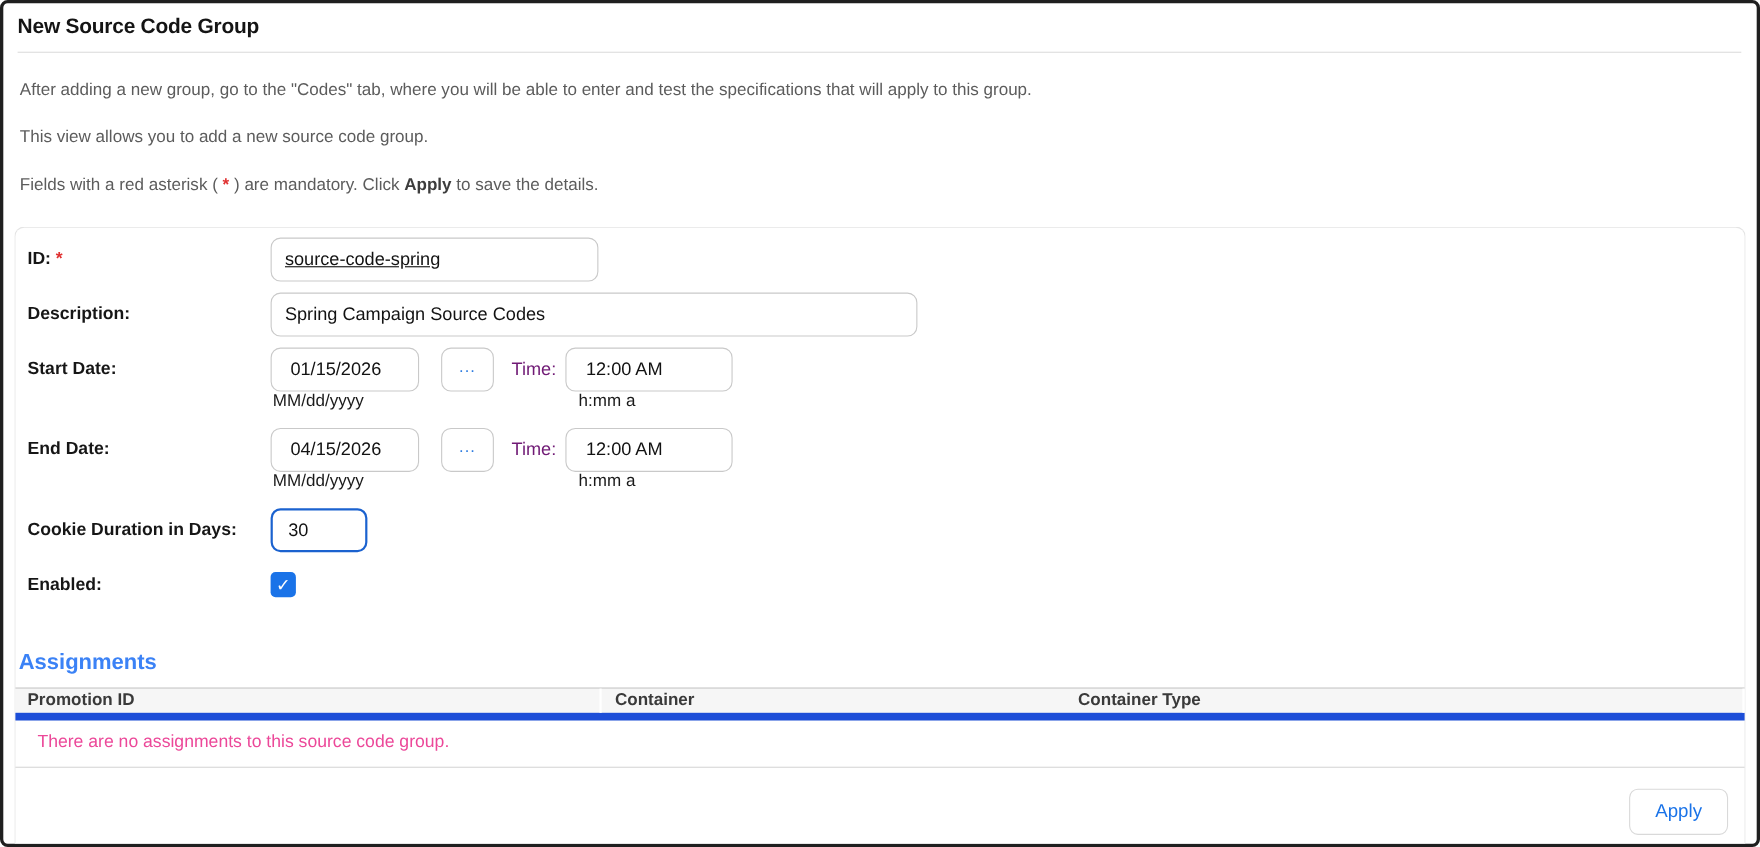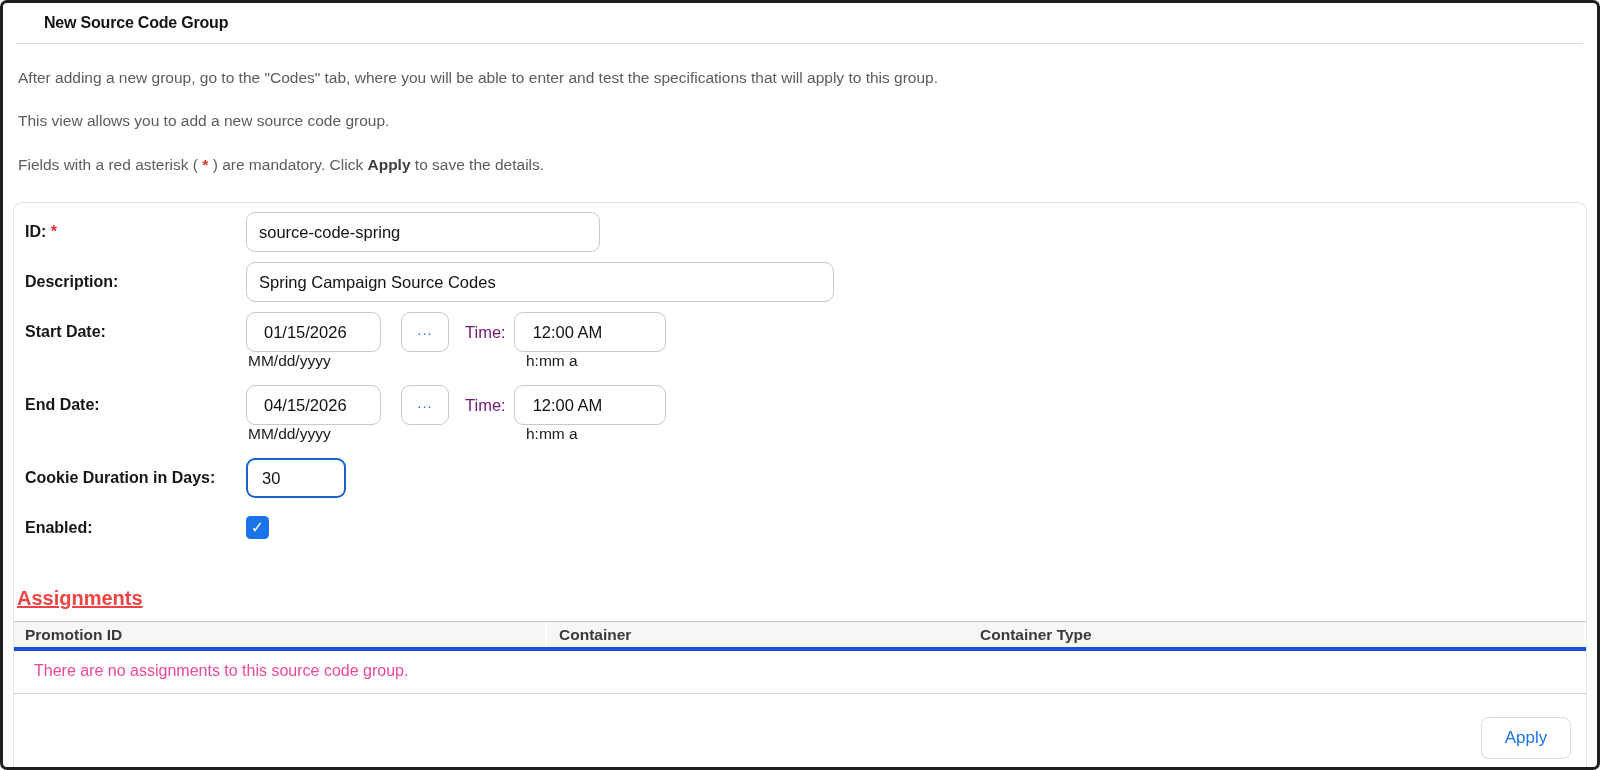--- a/index.html
+++ b/index.html
@@ -13,21 +13,21 @@
     position: absolute; inset: 0;
     border: 3px solid #1f1f1f;
     border-radius: 7px;
     background: #ffffff;
     display: flex; flex-direction: column;
     overflow: hidden;
   }
 
   
   .header { padding: 11px 14px 0 13px; }
-  .page-title { font-size: 16px; font-weight: bold; color: #141414; letter-spacing: -0.2px; margin-left: 28px; }
+  .page-title { font-size: 19px; font-weight: bold; color: #141414; letter-spacing: -0.2px; }
   .title-divider { height: 1px; background: #dcdcdc; margin-top: 11px; }
 
   
   .intro { padding: 0 16px 0 15px; color: #5c5c5c; font-size: 15.5px; }
   .intro p { margin-top: 24px; line-height: 1.25; }
   .req-star { color: #e03131; font-weight: bold; }
   .intro-bold { color: #3d3d3d; font-weight: bold; }
 
   
   .panel {
@@ -42,54 +42,54 @@
 
   
   .form { padding: 9px 0 0 11px; }
   .form-row { display: flex; align-items: flex-start; margin-bottom: 10px; }
   .flabel { width: 221px; flex-shrink: 0; font-weight: bold; font-size: 16px; color: #161616; line-height: 40px; }
   .txt-input {
     height: 40px; border: 1px solid #c9c9c9; border-radius: 9px;
     padding: 0 12px; font-size: 16.5px; color: #121212;
     font-family: inherit; background: #fff; outline: none; display: block;
   }
-  .id-input { width: 354px; }
+  .id-input { width: 298px; text-decoration: underline; }
   .desc-input { width: 588px; }
   .date-col { display: flex; flex-direction: column; }
   .date-line { display: flex; align-items: center; }
   .date-input { width: 135px; padding-left: 17px; }
   .dots-btn {
     width: 48px; height: 40px; margin-left: 20px;
     border: 1px solid #c9c9c9; border-radius: 9px; background: #fff;
     color: #2d7ce0; font-size: 15px; letter-spacing: 1px;
     display: flex; align-items: center; justify-content: center;
     font-family: inherit; cursor: pointer; padding-bottom: 6px;
   }
   .time-label { margin-left: 16px; font-size: 16.5px; color: #701a75; }
   .time-input { width: 152px; margin-left: 8px; padding-left: 18px; }
   .hint-row { position: relative; height: 16px; margin-top: 0; font-size: 15.5px; color: #1a1a1a; }
   .hint-date { position: absolute; left: 2px; }
   .hint-time { position: absolute; left: 280px; }
   .date-row { margin-bottom: 17px; }
-  .cookie-input { width: 100px; border: 2px solid #1b62cf; padding-left: 14px; }
+  .cookie-input { width: 88px; border: 2px solid #1b62cf; padding-left: 14px; }
   .checkbox {
     width: 23px; height: 23px; margin-top: 8px;
     background: #1a73e8; border-radius: 4.5px;
     color: #ffffff; font-size: 16px; font-weight: bold;
     display: flex; align-items: center; justify-content: center;
     cursor: pointer;
   }
 
   
-  .assignments-title { font-size: 20px; font-weight: bold; color: #ef4444; margin: 29px 0 0 3px; text-decoration: underline; }
+  .assignments-title { font-size: 20px; font-weight: bold; color: #3b82f6; margin: 29px 0 0 3px; }
   .atable { margin-top: 11px; }
   .thead {
     display: flex; align-items: flex-end; height: 30px;
     background: #f6f6f6;
-    border-top: 1px solid #c7c7c7; border-bottom: 4px solid #1d4ed8;
+    border-top: 1px solid #c7c7c7; border-bottom: 7px solid #1d4ed8;
     font-size: 15.5px; font-weight: bold; color: #3a3a3a;
   }
   .th { height: 100%; display: flex; align-items: center; }
   .th-1 { width: 533px; padding-left: 11px; border-right: 2px solid #ffffff; }
   .th-2 { width: 619px; padding-left: 13px; border-right: 2px solid #ffffff; }
   .th-3 { flex: 1; padding-left: 12px; }
   .empty-row {
     padding: 11px 0 13px 20px; font-size: 16px; color: #ec4899;
     border-bottom: 1px solid #d6d6d6;
   }

